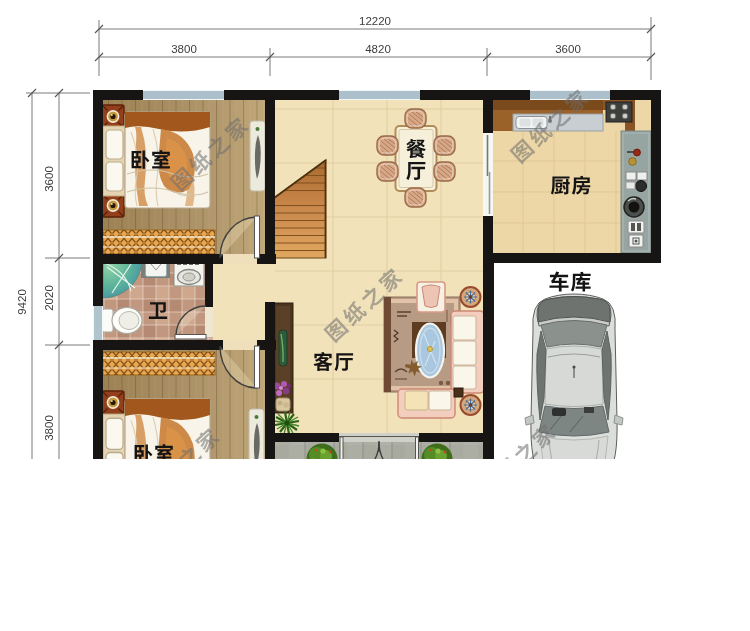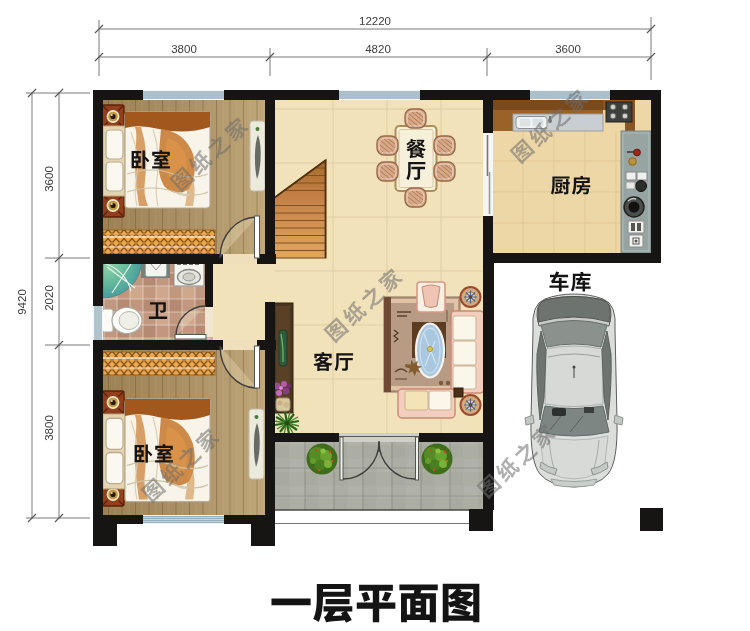--- a/index.html
+++ b/index.html
@@ -1,14 +1,14 @@
 <!DOCTYPE html>
 <html><head><meta charset="utf-8"><style>
 html,body{margin:0;padding:0;background:#fff;}
-#plan{position:relative;width:750px;height:631px;}
+#plan{position:relative;width:750px;height:459px;}
 </style></head>
 <body>
 <div id="plan">
 <svg width="750" height="631" viewBox="0 0 750 631">
 <defs>
 <path id="gb0" d="M198 441H415V333H198ZM198 222H308V63H198ZM198 553V696H309V553ZM562 808H79V-50H572V63H420V222H535V553H420V696H562ZM624 838V-80H746V407C799 352 852 292 882 251L969 328C927 381 845 463 776 525L746 502V838Z"></path>
 <path id="gb1" d="M146 232V129H437V43H58V-62H948V43H560V129H868V232H560V308H437V232ZM420 830C429 812 438 791 446 770H60V577H172V497H320C280 461 244 433 227 422C200 402 179 390 156 386C168 357 185 304 191 283C230 298 285 302 734 338C756 315 775 293 788 275L882 339C845 385 775 448 713 497H832V577H939V770H581C570 800 553 835 536 864ZM596 464 649 419 356 400C397 430 438 463 474 497H648ZM178 599V661H817V599Z"></path>
 <path id="gb2" d="M143 560C159 550 177 538 193 525C146 500 95 481 45 467C64 449 91 416 103 394C255 442 408 534 481 676L415 711L397 707H333V739H496V810H333V850H232V720L171 731C141 688 92 640 23 604C43 591 72 562 86 541C135 572 174 605 207 642H345C323 616 295 591 264 569C245 583 223 597 204 607ZM211 -84C234 -74 273 -69 529 -41C531 -22 536 13 542 37C649 -1 766 -52 830 -91L893 -17C867 -3 835 13 798 28C833 52 869 79 903 106L820 159L785 124V307C827 293 869 282 911 274C926 301 955 344 978 365C822 388 659 440 561 508L580 527C589 513 597 500 602 489C644 504 683 523 720 547C775 513 824 479 856 450L929 524C897 551 851 581 801 611C850 658 889 717 914 787L848 815L829 811H528V730H776C758 705 736 681 711 660C668 683 624 703 585 720L519 655C552 640 587 622 623 603C598 590 571 579 544 571C551 564 559 554 567 544L497 580C399 471 209 388 34 344C59 320 85 283 99 256C140 269 181 283 222 299V67C222 25 194 7 174 -2C188 -19 205 -61 211 -84ZM755 97 715 63 622 97ZM672 195V159H337V195ZM672 248H337V281H672ZM429 389C438 376 447 360 456 344H322C385 375 444 411 497 452C550 410 615 374 685 344H568C556 366 540 390 527 409ZM467 63 526 43 337 25V97H498Z"></path>
 <path id="gb3" d="M116 796V416C116 278 110 103 24 -15C51 -29 103 -70 123 -92C221 41 236 260 236 416V681H955V796ZM277 560V447H570V58C570 42 563 38 543 37C523 36 446 37 384 40C401 6 420 -47 426 -82C519 -83 586 -81 633 -63C681 -45 696 -12 696 55V447H938V560Z"></path>
 <path id="gb4" d="M239 656V559H607V656ZM356 429H477V338H356ZM253 510V257H586V510ZM263 222C279 170 294 101 296 58L395 82C391 123 374 190 355 241ZM598 351C628 285 657 199 665 145L763 182C754 236 722 320 690 383ZM778 683V531H611V424H778V36C778 22 773 18 759 17C744 17 699 17 657 19C671 -12 686 -59 691 -90C763 -90 812 -87 848 -69C883 -52 894 -23 894 34V424H959V531H894V683ZM476 247C464 190 440 113 418 56L203 35L220 -70C330 -57 480 -39 621 -20L618 78L524 68C543 115 562 171 581 223ZM95 815V504C95 347 90 121 24 -34C52 -44 104 -72 127 -89C198 78 209 335 209 505V710H953V815Z"></path>

